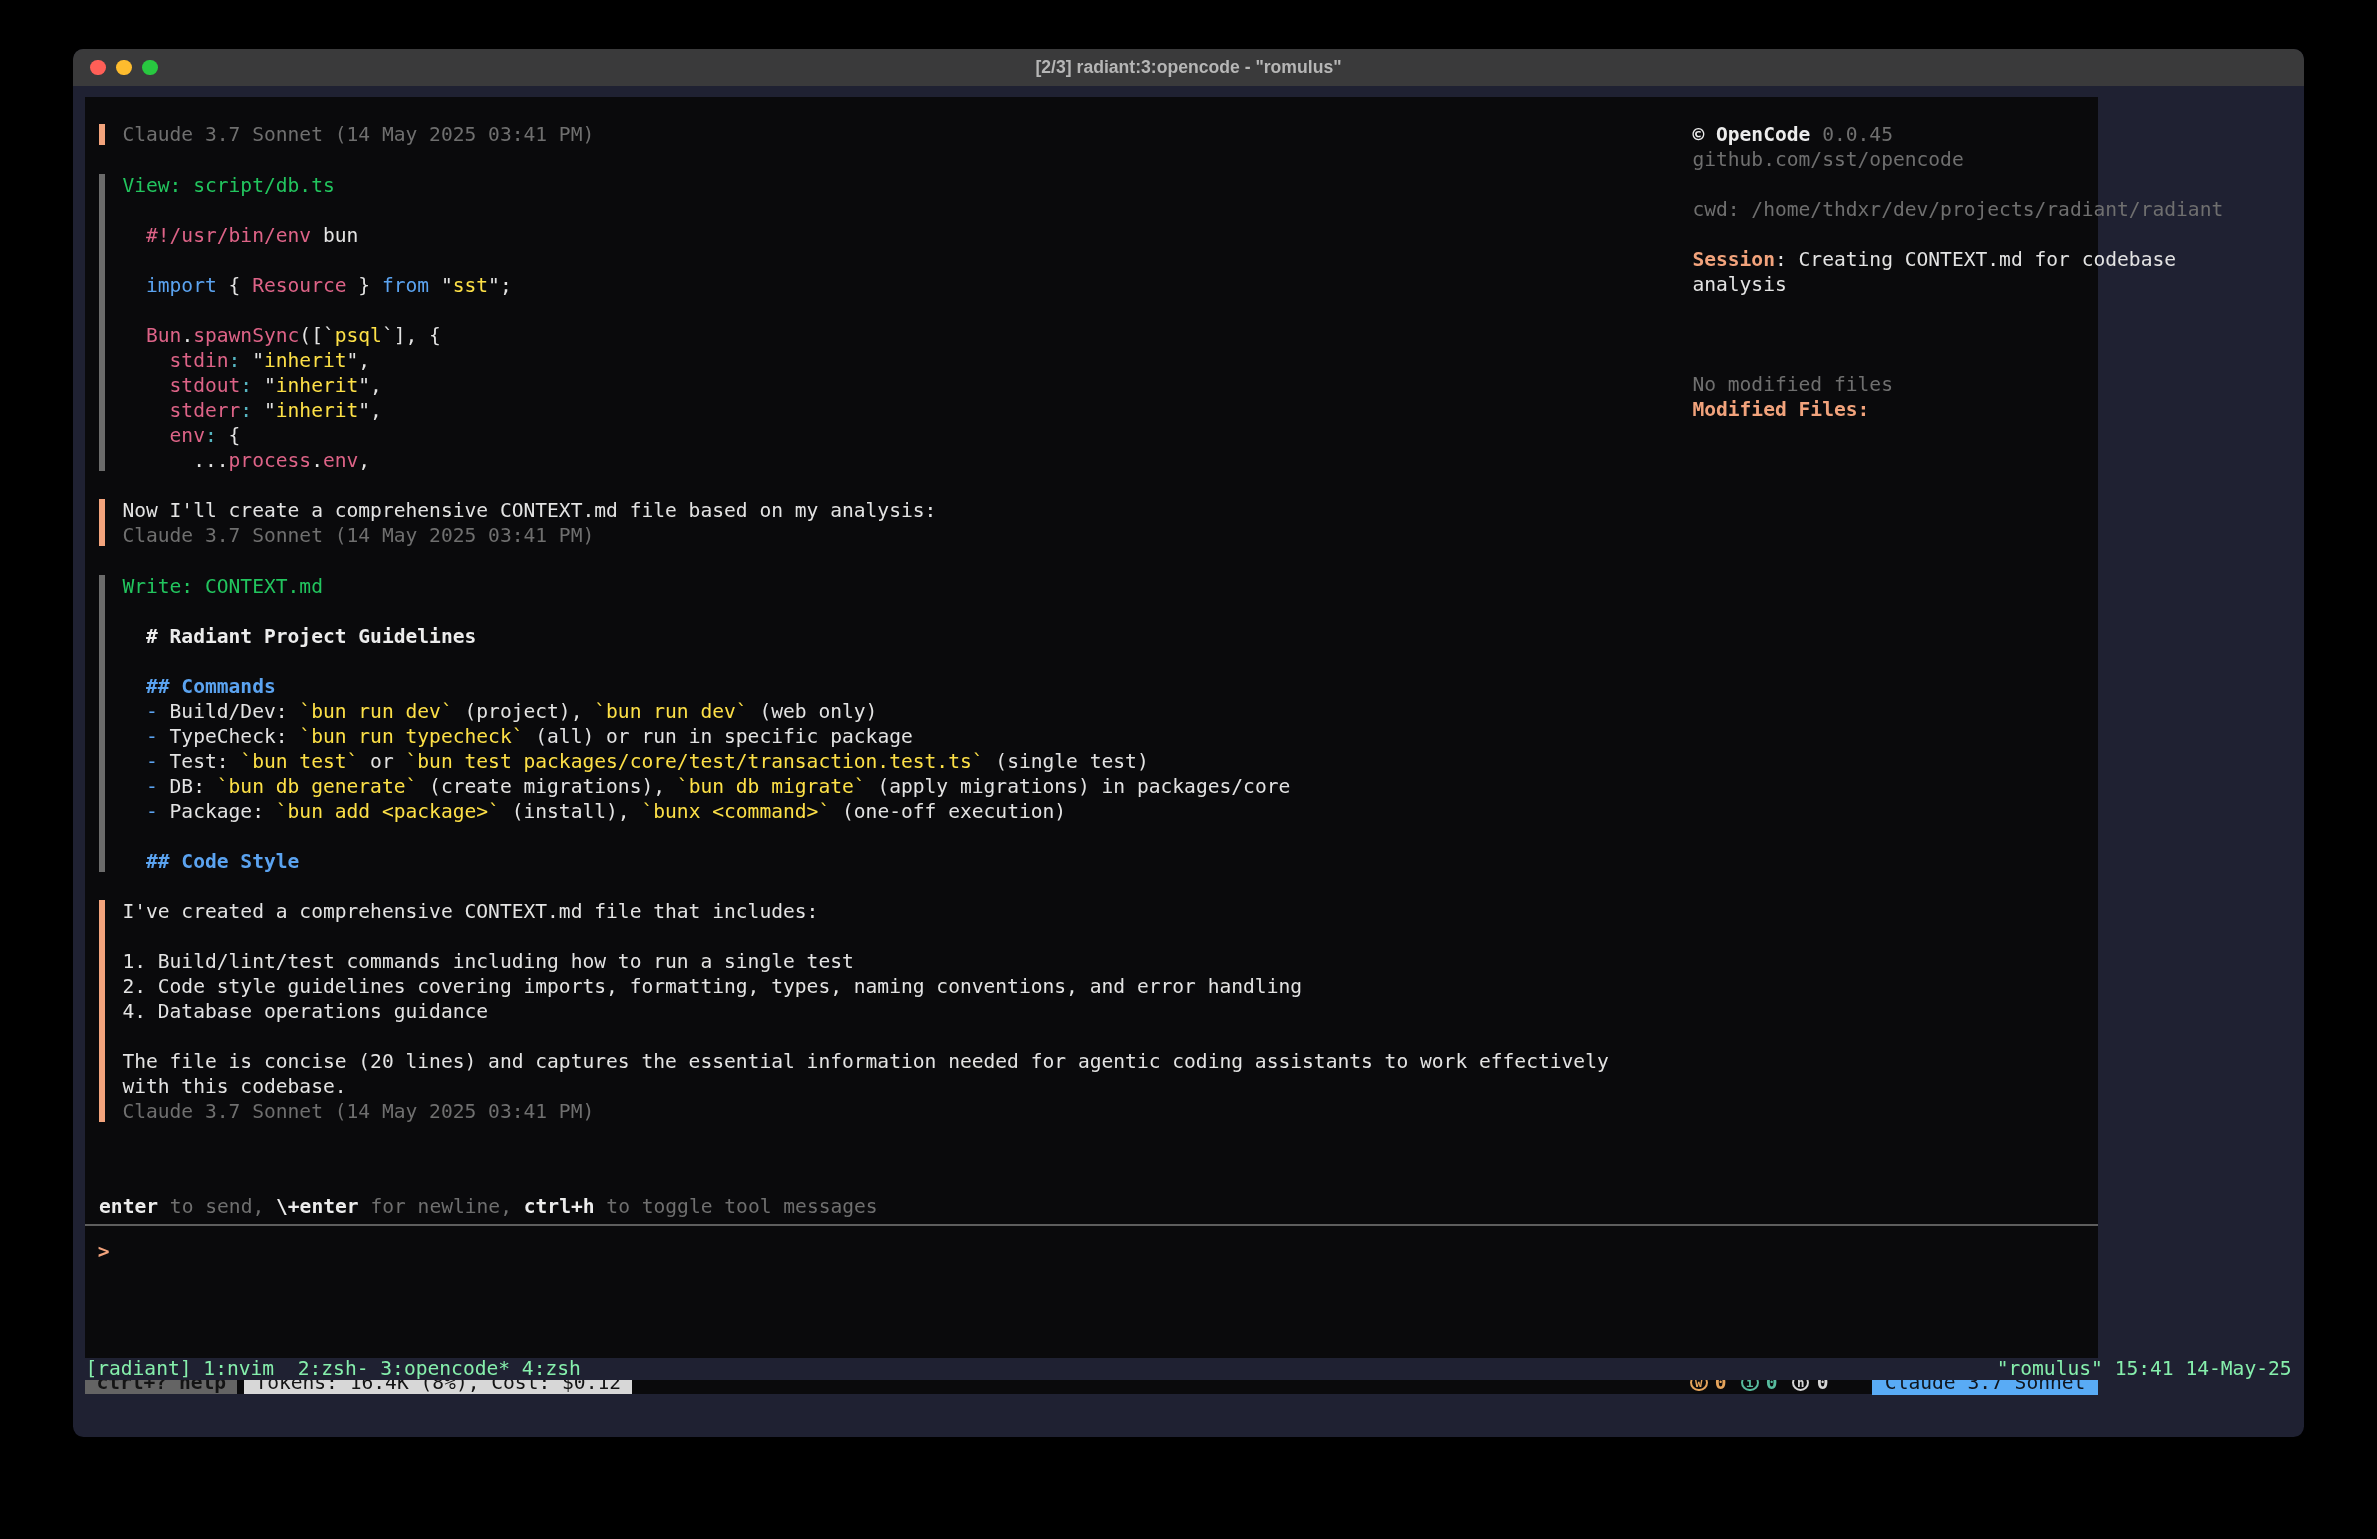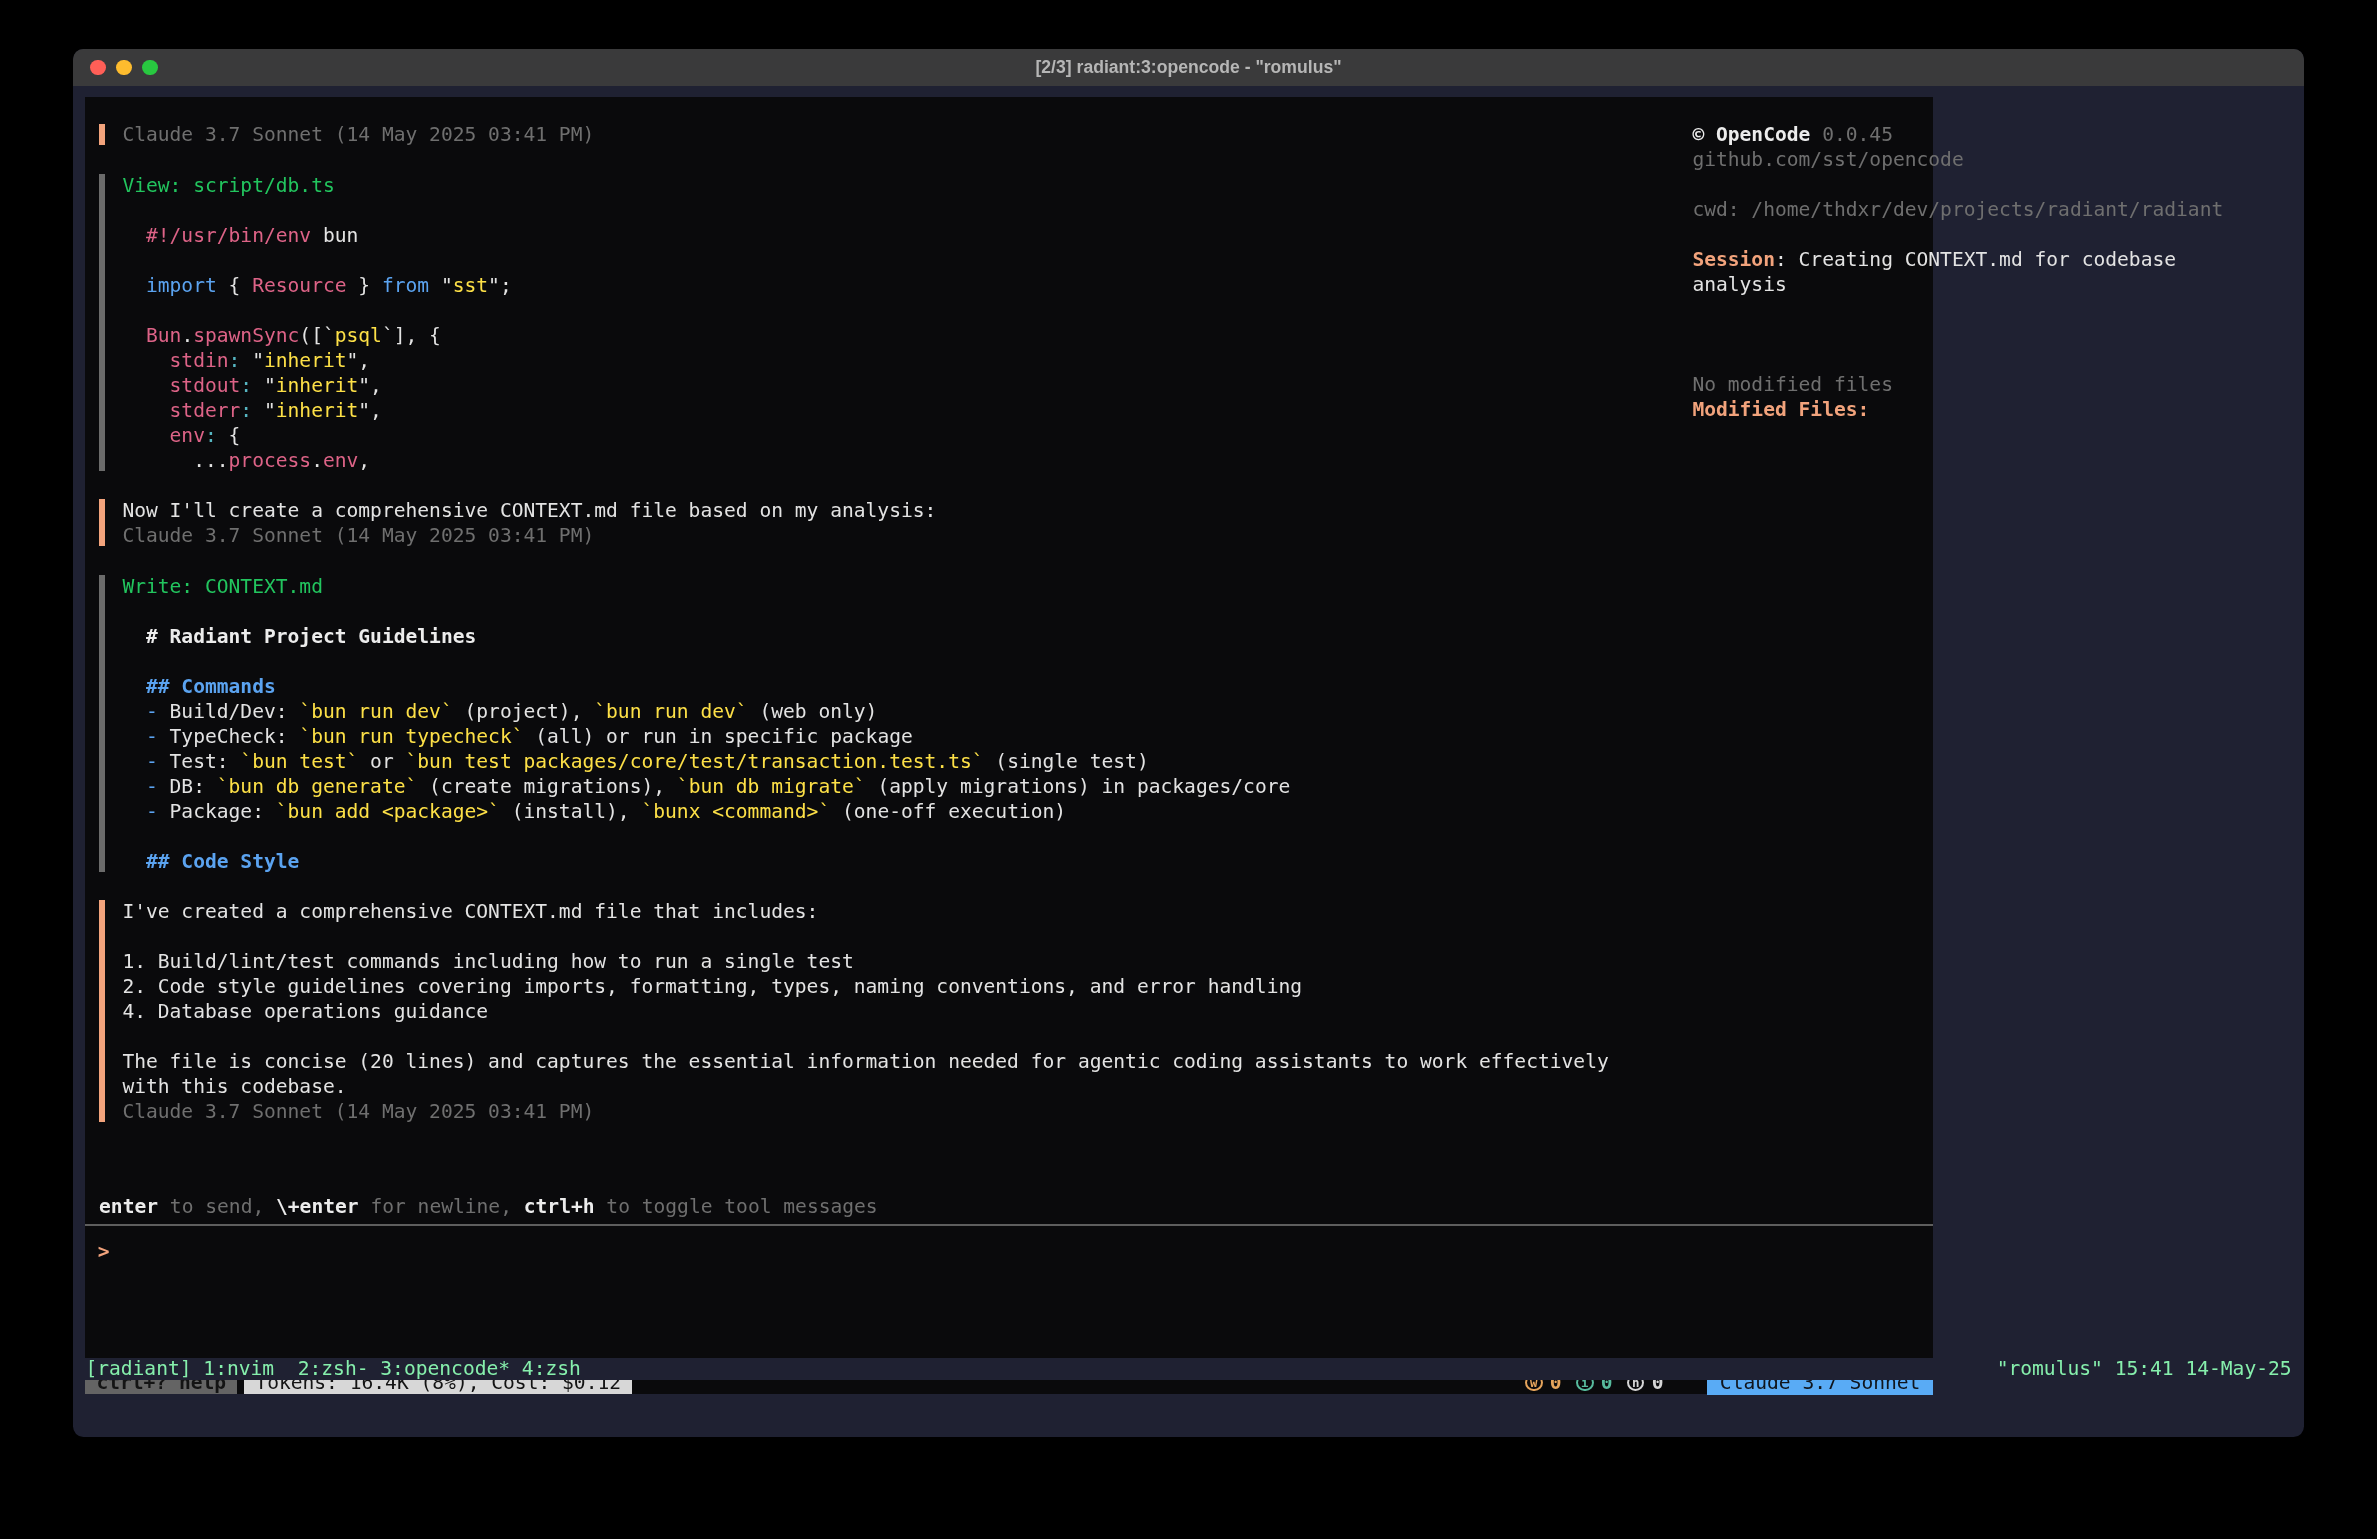--- a/index.html
+++ b/index.html
@@ -27,21 +27,21 @@
   .light-close { background:#ff5f57; }
   .light-min { background:#febc2e; }
   .light-max { background:#28c840; }
   .title {
     font-family:"Liberation Sans", sans-serif;
     font-weight:bold; font-size:17.6px; color:#b6b6b6;
     white-space:pre;
   }
   .term {
     position:absolute; left:12.4px; top:48px;
-    width:1848px; height:1297px;
+    width:2013px; height:1297px;
     background:#0a0a0c;
     font-size:19.6px; line-height:25px;
     color:#e3e3e3;
   }
   .chat { position:absolute; left:0; top:25.4px; width:1605px; }
   .block { position:relative; padding-left:37px; margin-bottom:25.4px; }
   .block .bar { position:absolute; left:13.7px; top:1.3px; bottom:2px; width:5.9px; }
   .b-header .bar, .b-message .bar { background:#f2a37c; }
   .b-tool .bar { background:#6b6b6b; }
   .line { white-space:pre; min-height:25px; }

